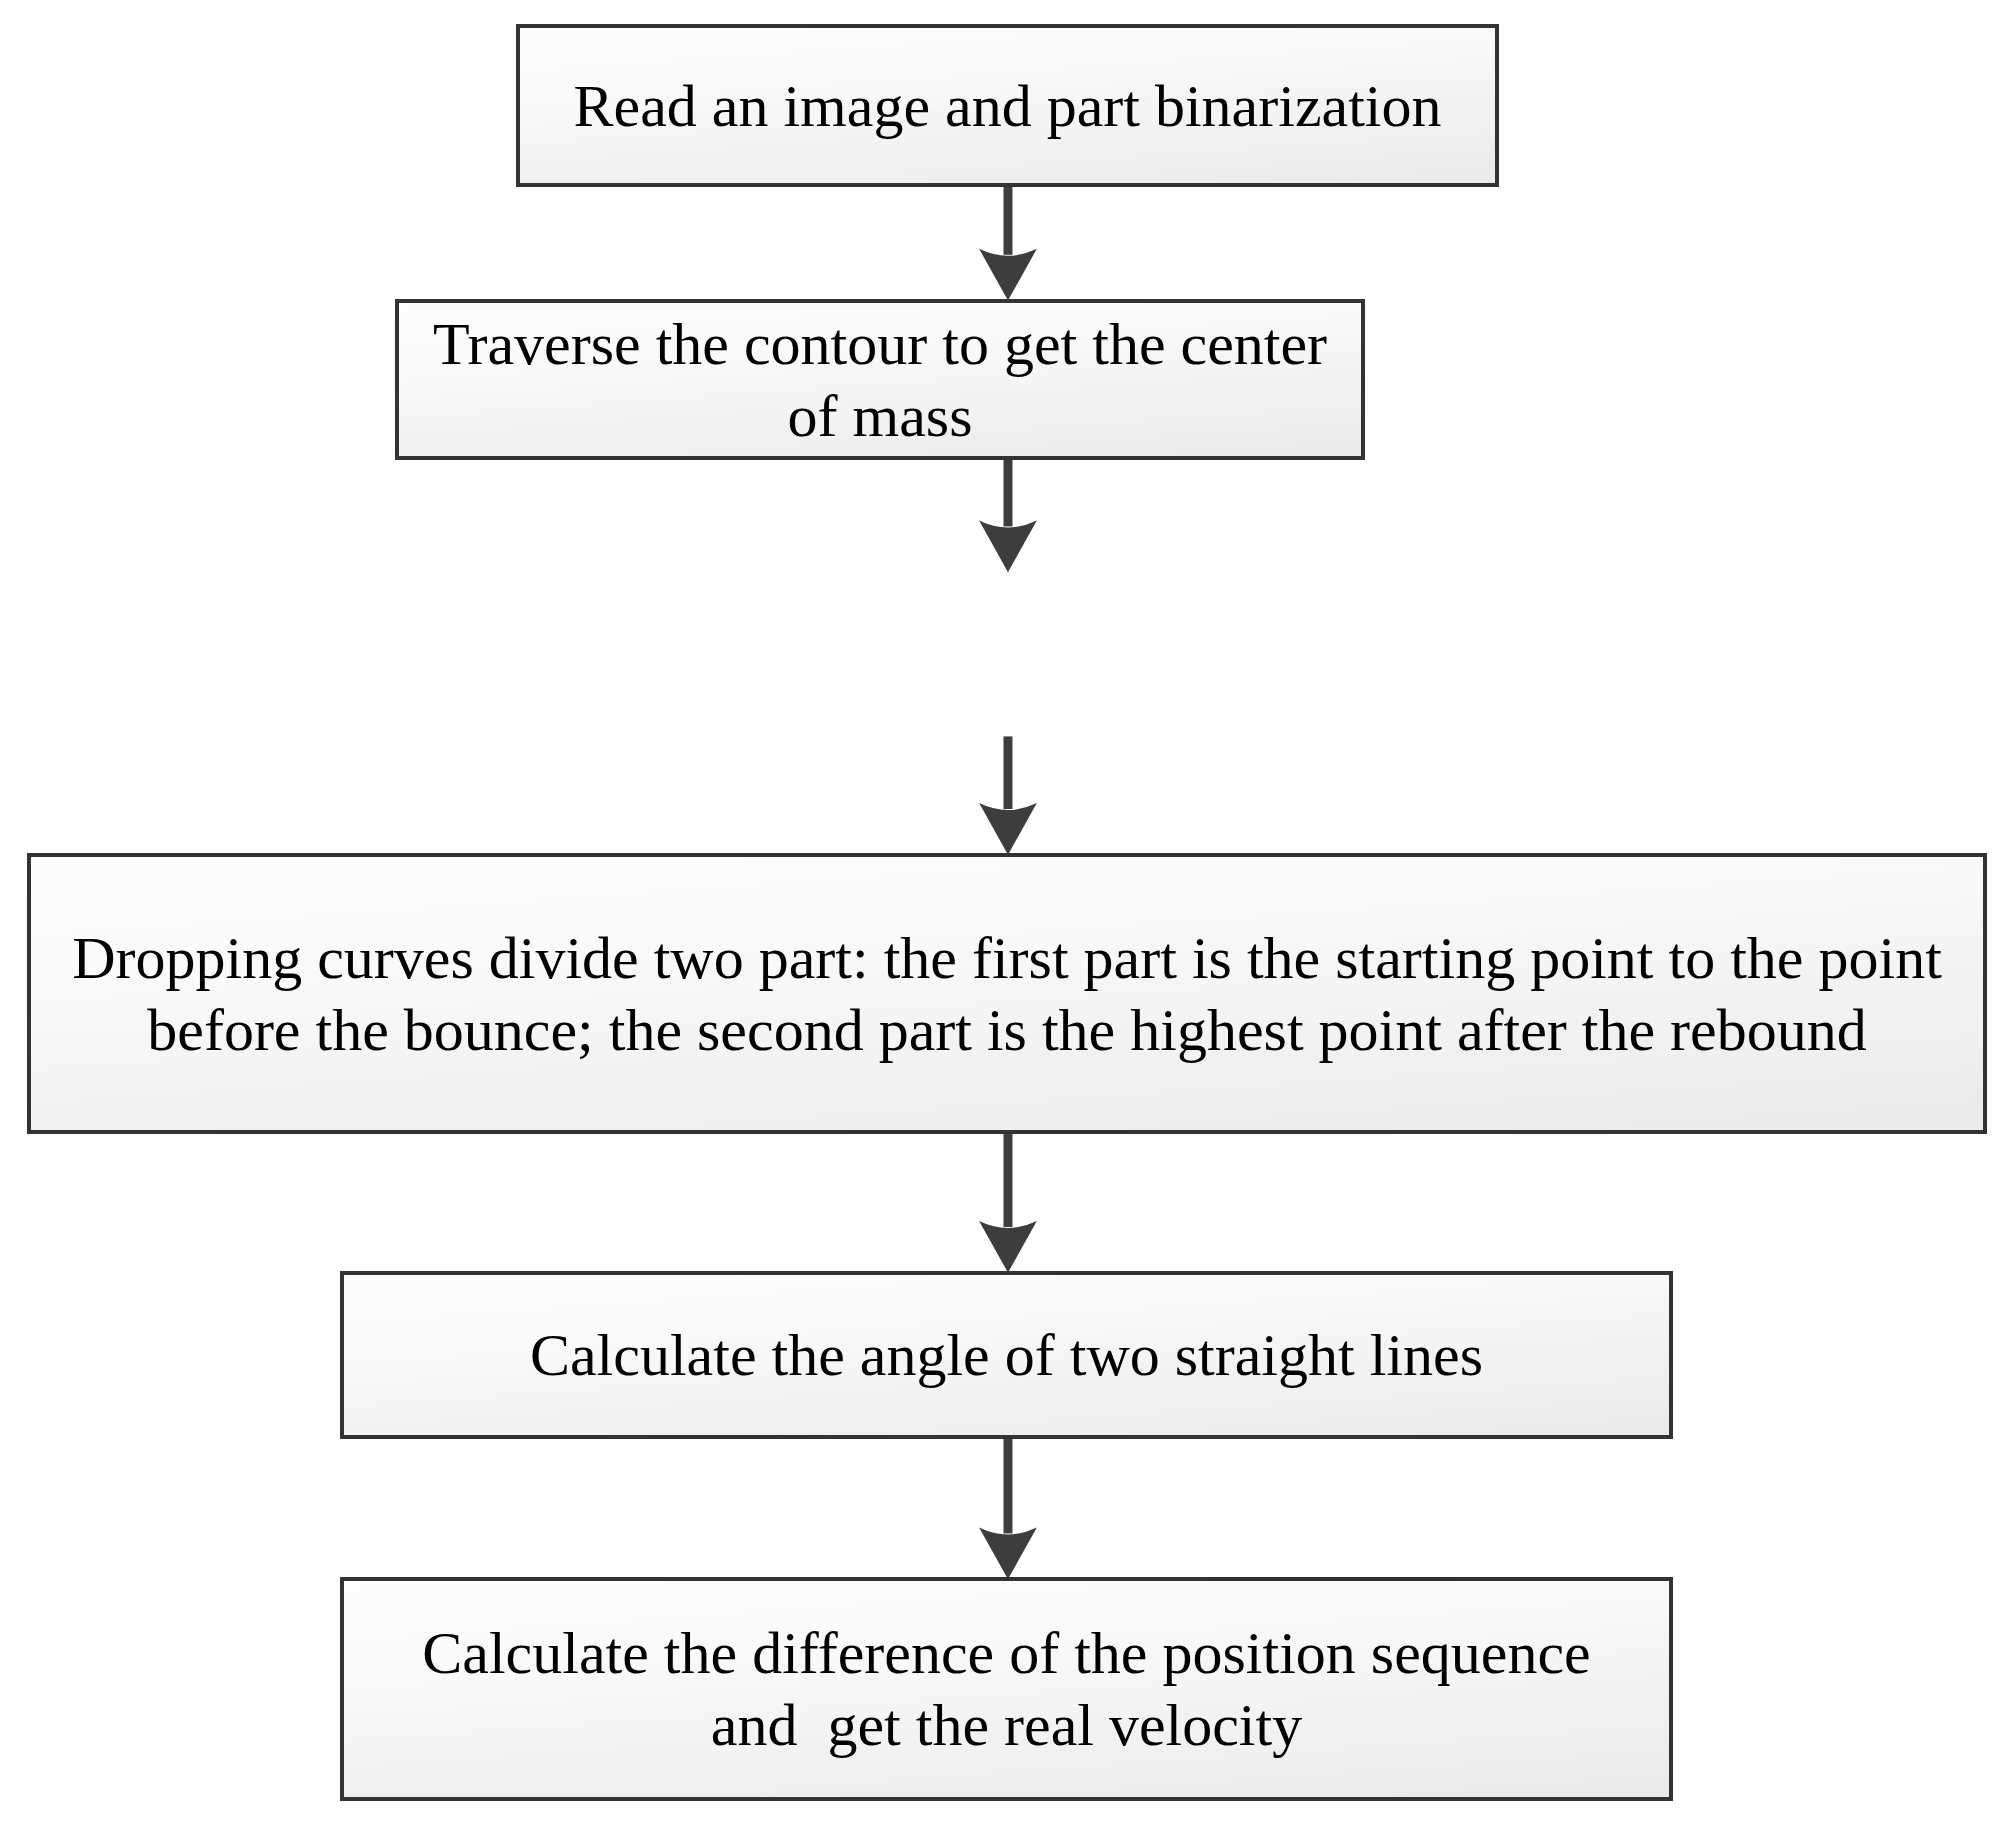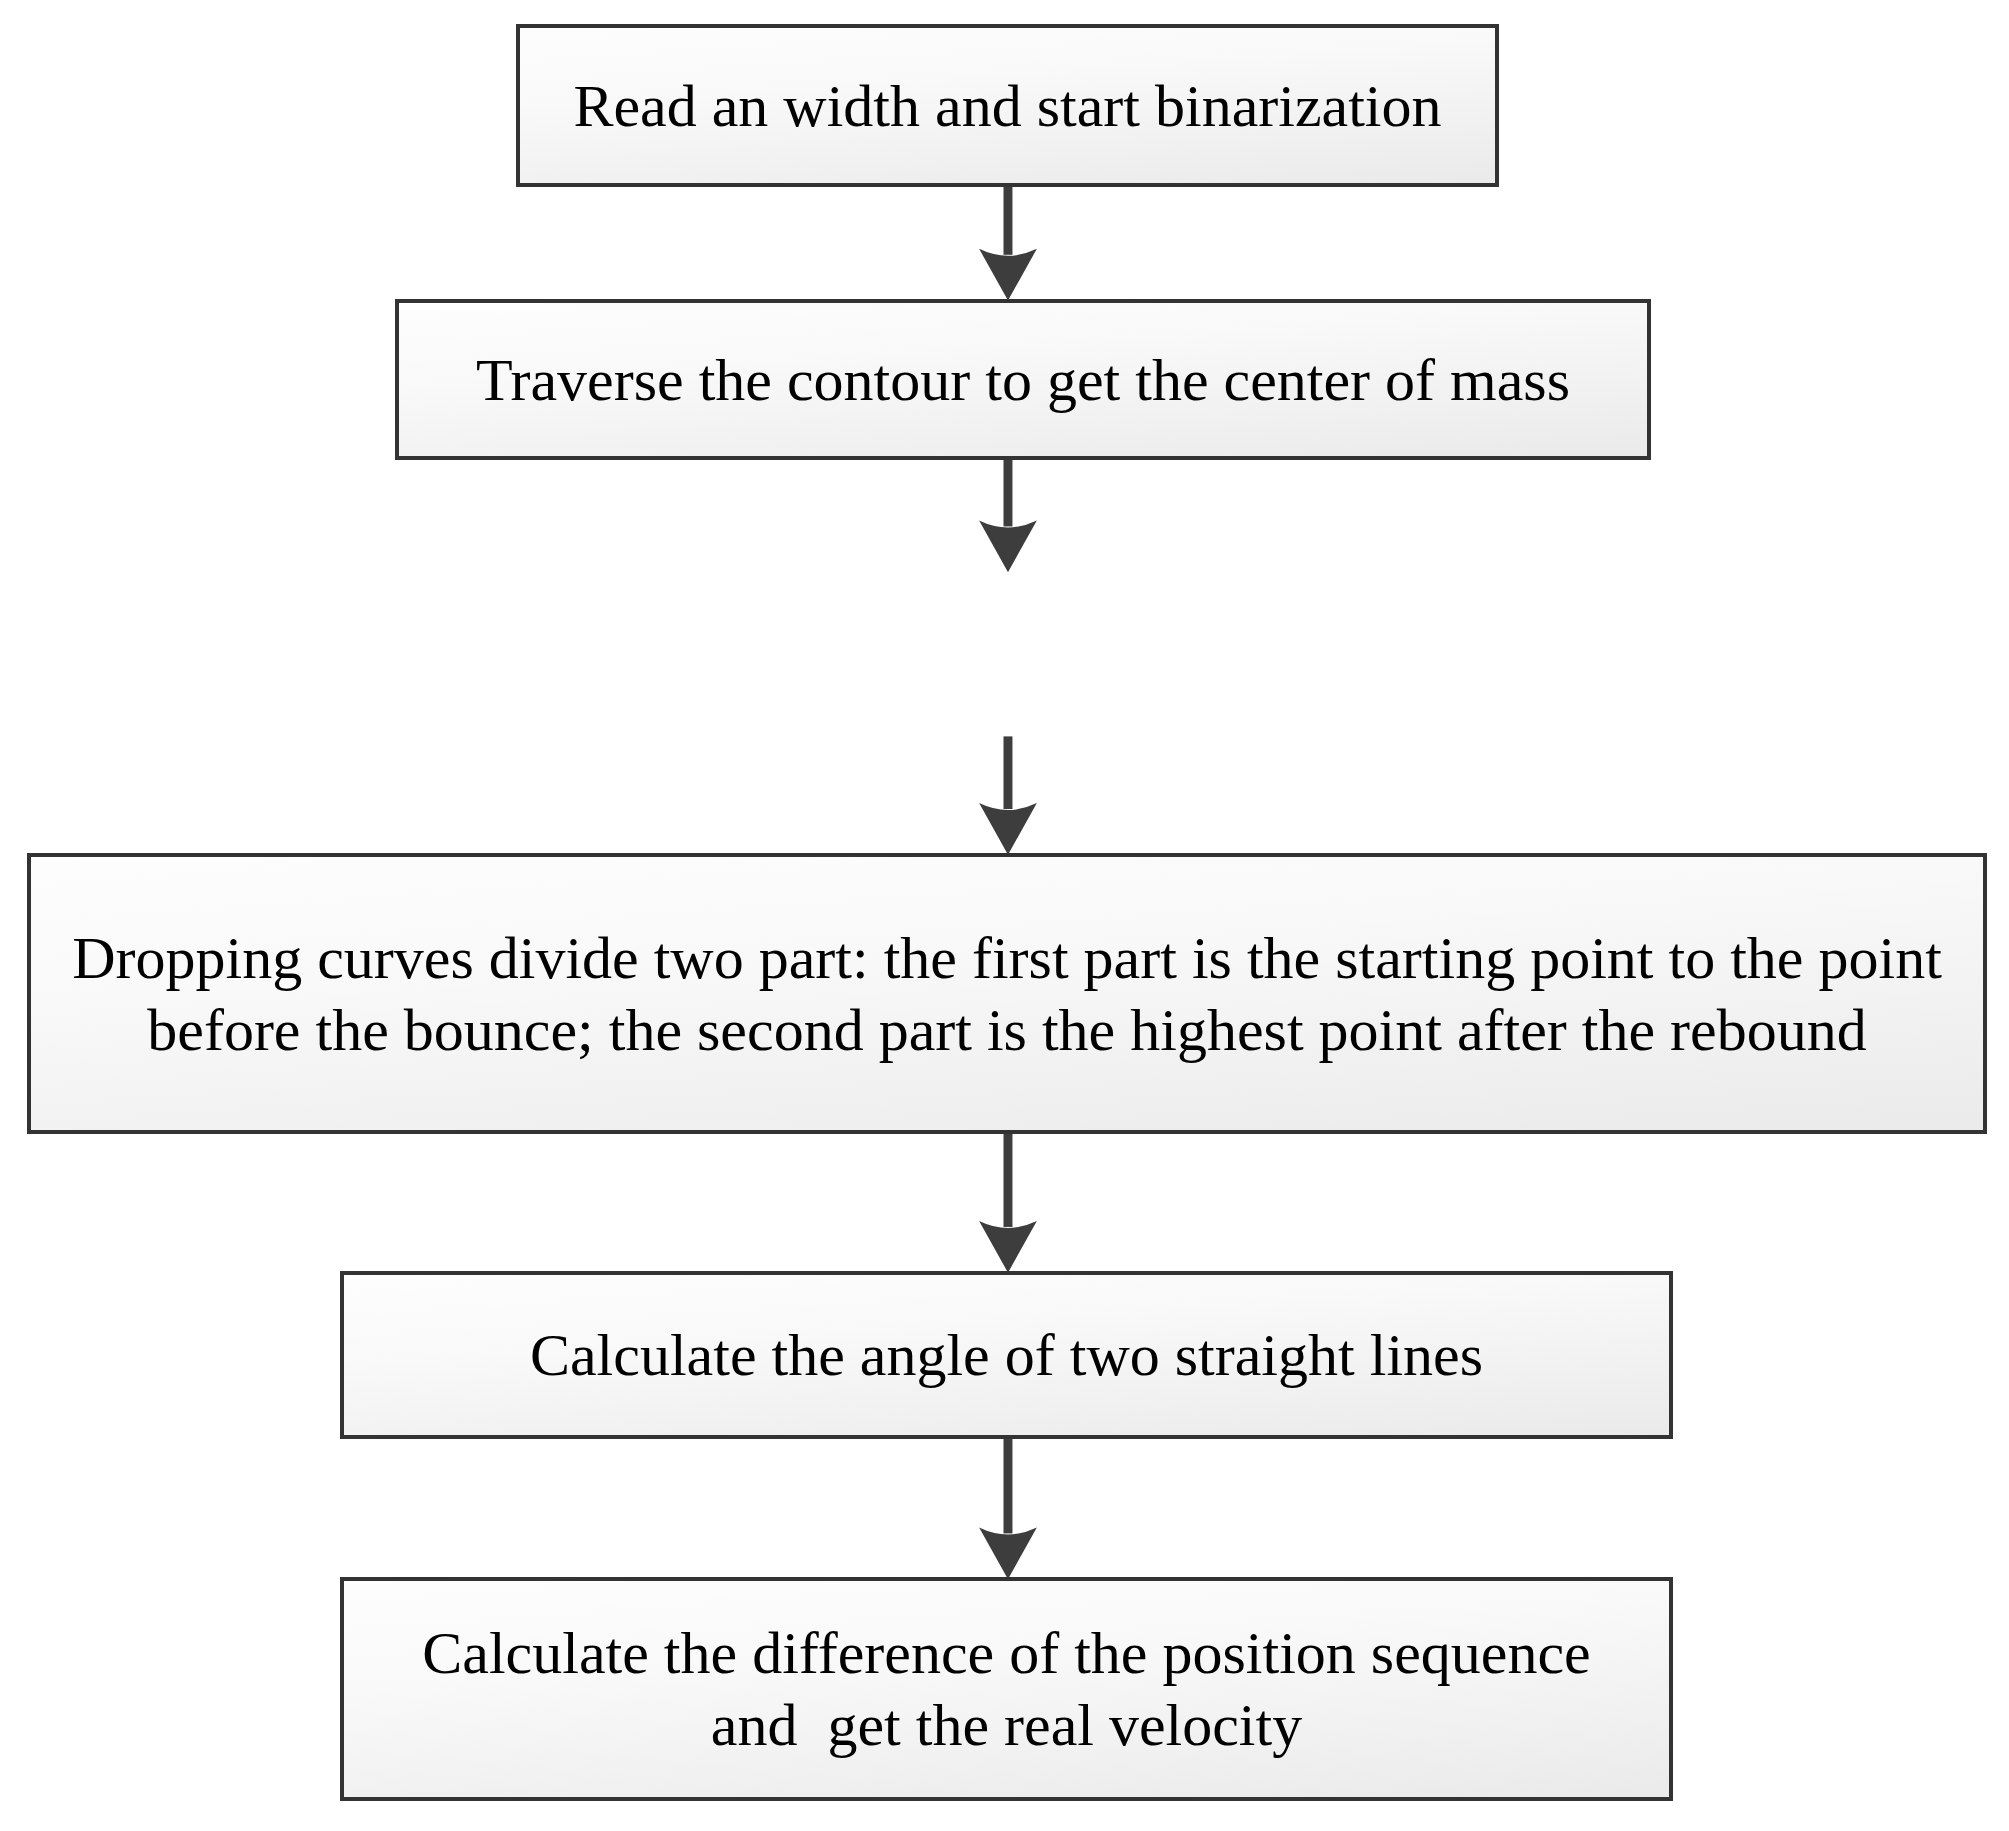--- a/index.html
+++ b/index.html
@@ -46,21 +46,21 @@
     width: 100%;
     height: 100%;
     background-image: radial-gradient(circle, #c9c9c9 1.2px, rgba(0,0,0,0) 1.4px);
     background-size: 5px 5px;
   }
   .flow-box .label {
     white-space: pre-wrap;
     padding: 0 12px;
   }
   .b1 { left: 516px; top: 24px;   width: 983px;  height: 163px; }
-  .b2 { left: 395px; top: 299px;  width: 1256px; height: 161px; }
+  .b2 { left: 395px; top: 299px;  width: 970px; height: 161px; }
   .b3 { left: 340px; top: 570px;  width: 1333px; height: 168px; }
   .b4 { left: 27px;  top: 853px;  width: 1960px; height: 281px; }
   .b5 { left: 340px; top: 1271px; width: 1333px; height: 168px; }
   .b6 { left: 340px; top: 1577px; width: 1333px; height: 224px; }
   .arrow { fill: #3d3d3d; stroke: none; }
 </style>
 </head>
 <body>
 
 <div class="canvas">
@@ -82,21 +82,21 @@
       <rect class="arrow" x="1008.5" y="1137" width="9" height="96"></rect>
       <path class="arrow" d="M1013,1279 L984,1227 Q1013,1241 1042,1227 Z"></path>
     </g>
     <g>
       <rect class="arrow" x="1008.5" y="1444" width="9" height="97"></rect>
       <path class="arrow" d="M1013,1587 L984,1535 Q1013,1549 1042,1535 Z"></path>
     </g>
   </svg>
 
   <div class="flow-box b1">
-    <span class="label">Read an width and start binarization</span>
+    <span class="label">Read an image and part binarization</span>
   </div>
 
   <div class="flow-box b2">
     <span class="label">Traverse the contour to get the center of mass</span>
   </div>
 
 
   <div class="flow-box b4">
     <span class="label">Dropping curves divide two part: the first part is the starting point to the point
 before the bounce; the second part is the highest point after the rebound</span>

